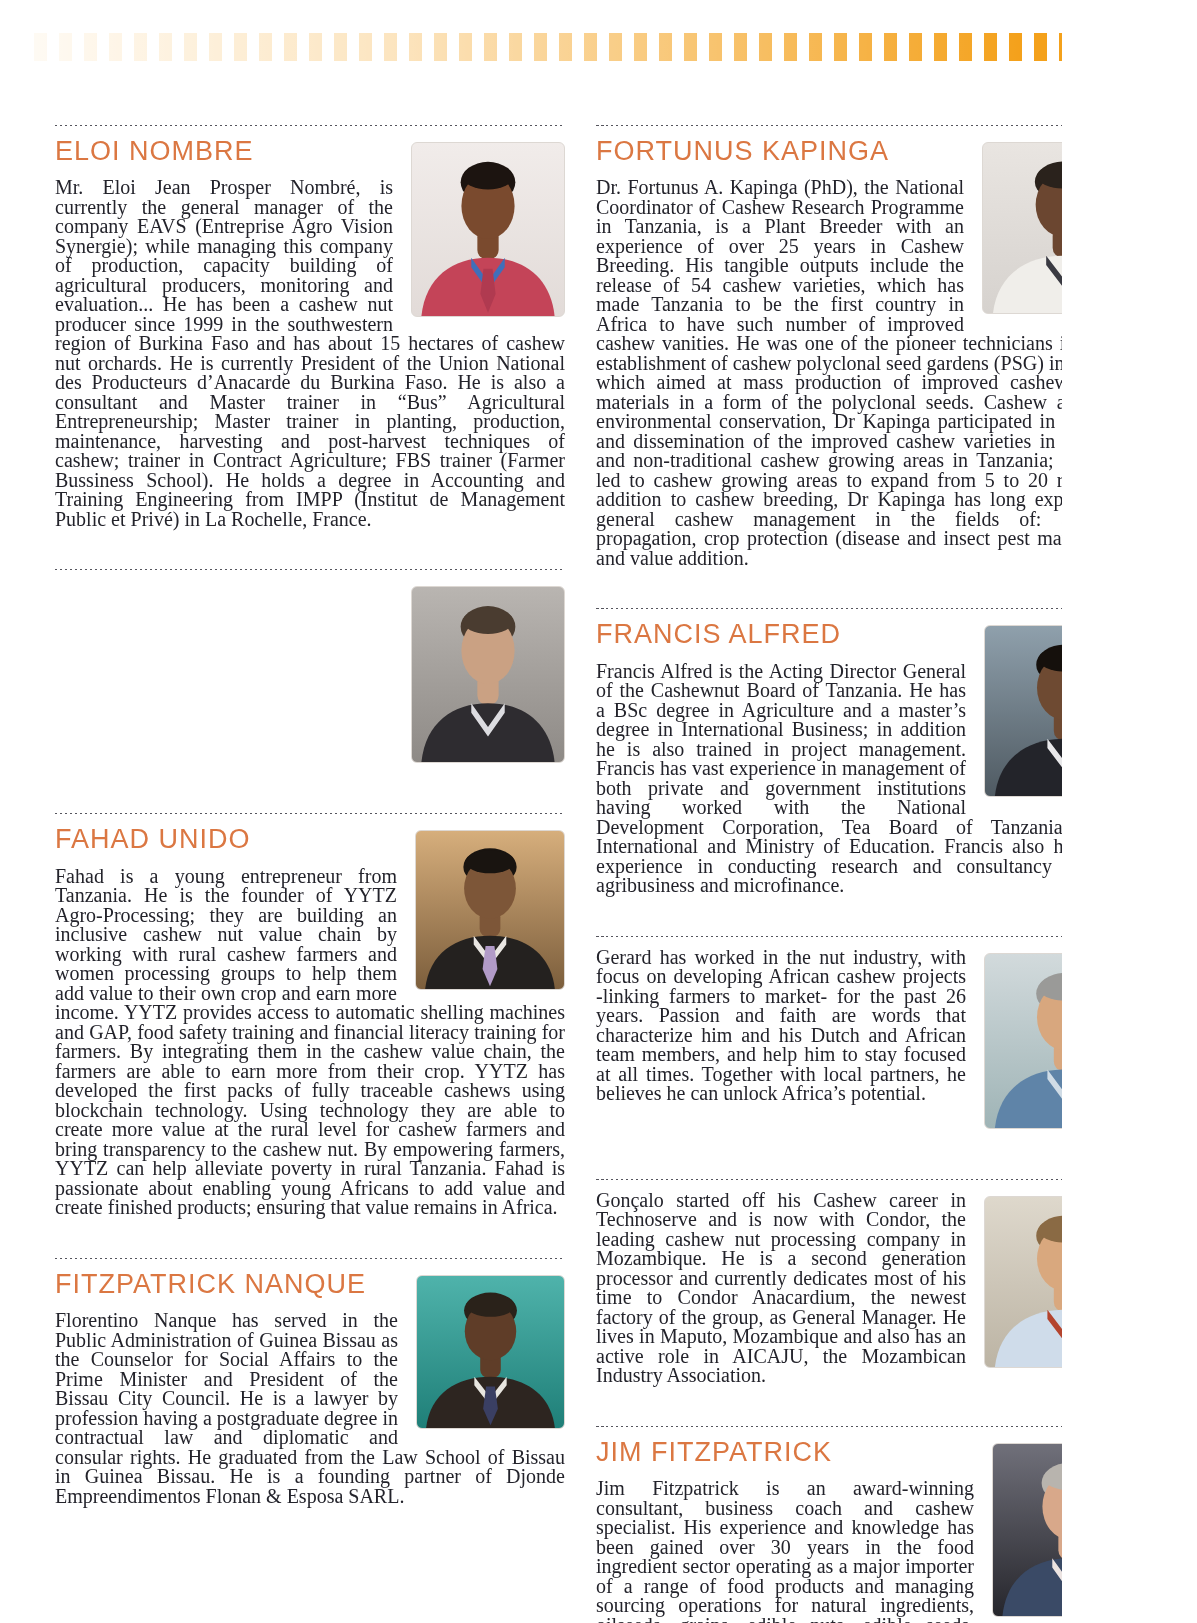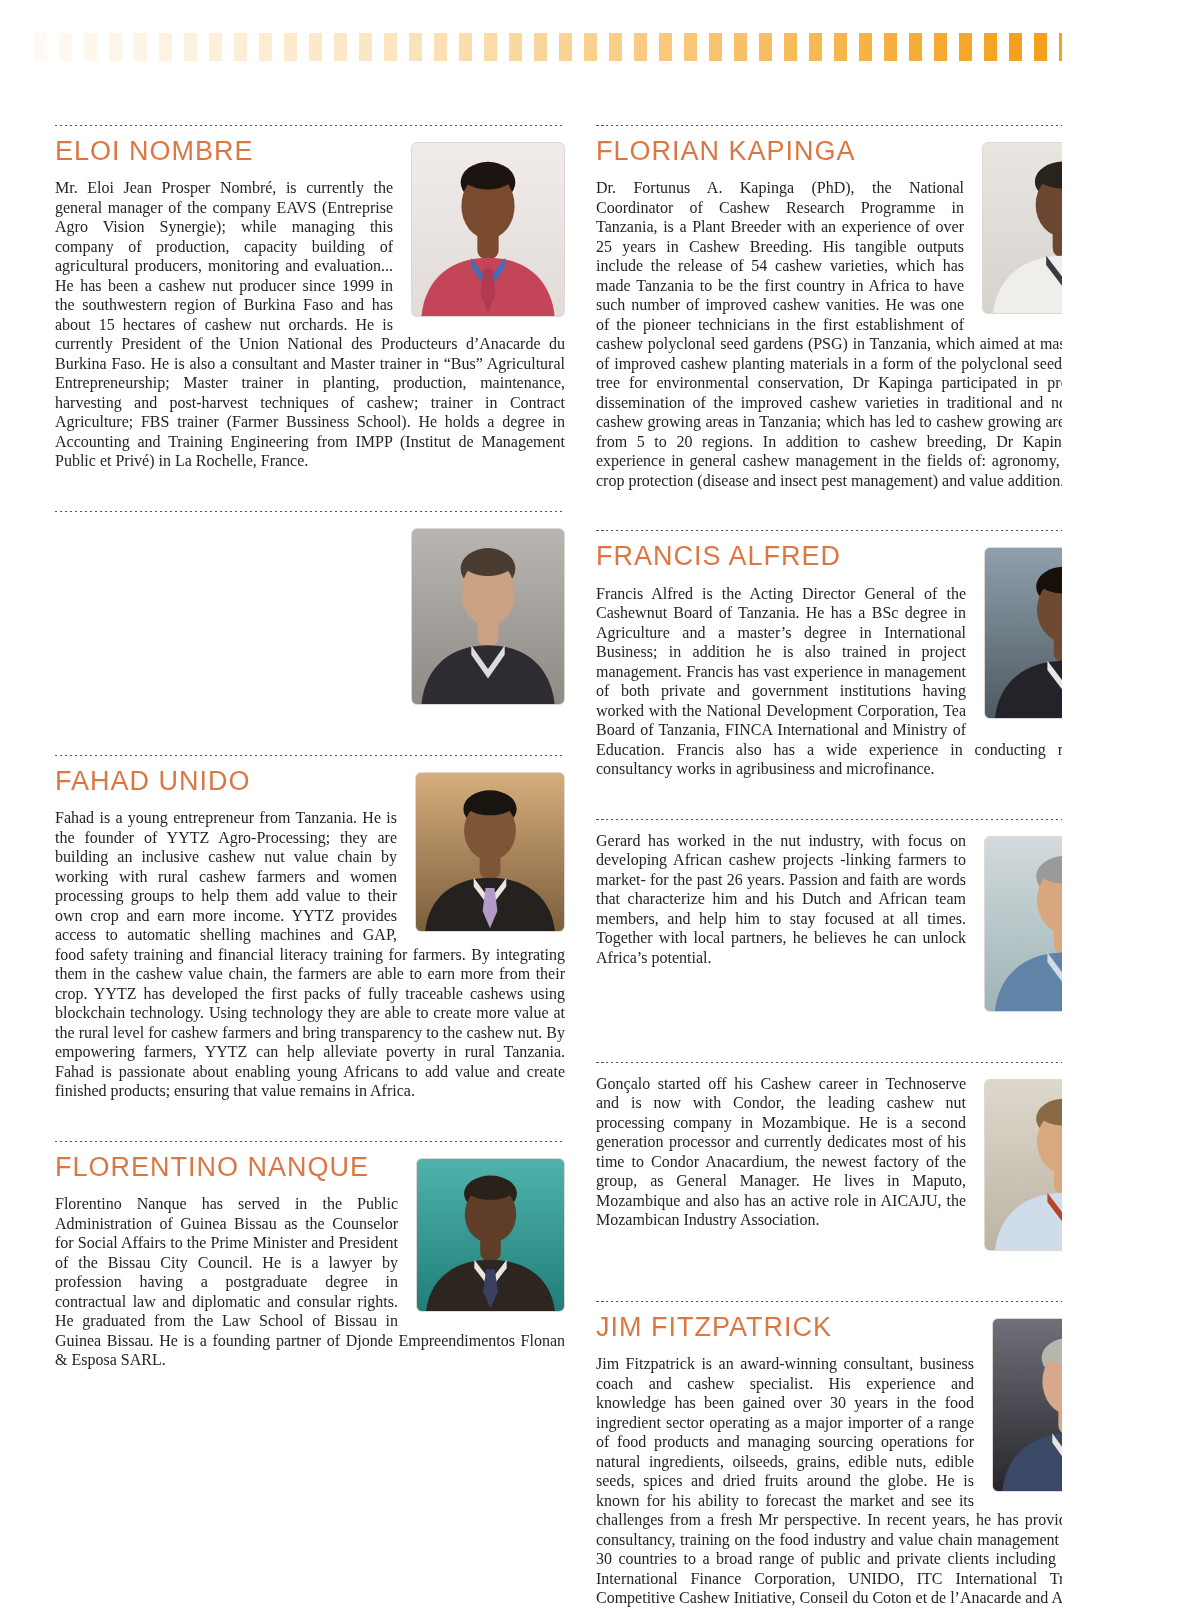--- a/index.html
+++ b/index.html
@@ -51,21 +51,21 @@
     font-family: "Liberation Sans", sans-serif;
     font-weight: 300;
     font-size: 27px;
     line-height: 1.05;
     letter-spacing: 1px;
     color: #db7742;
   }
 
   .bio-text {
     margin: 0;
-    font-size: 16px;
+    font-size: 20px;
     line-height: 19.5px;
     text-align: justify;
     color: #23232b;
   }
 
   .photo {
     float: right;
     margin: 5px 0 10px 18px;
     width: 152px;
     height: 172px;
@@ -150,42 +150,42 @@
           <svg viewBox="0 0 100 110" preserveAspectRatio="none">
             <ellipse class="hair" cx="50" cy="25" rx="18" ry="13"></ellipse>
             <rect class="neck" x="43" y="54" width="14" height="20" rx="6"></rect>
             <path class="body" d="M6,112 C8,86 26,73 50,73 C74,73 92,86 94,112 Z"></path>
             <path class="collar" d="M39,73 L50,88 L61,73 L61,79 L50,94 L39,79 Z"></path>
             <path class="tie" d="M47,80 L53,80 L55,96 L50,108 L45,96 Z"></path>
             <ellipse class="head" cx="50" cy="40" rx="17.5" ry="21"></ellipse>
             <ellipse class="hair" cx="50" cy="21.5" rx="16.5" ry="8"></ellipse>
           </svg>
         </figure>
-        <h2 class="bio-name">FLORENTINO NANQUE</h2>
+        <h2 class="bio-name">FITZPATRICK NANQUE</h2>
         <p class="bio-text">Florentino Nanque has served in the Public Administration of Guinea Bissau as the Counselor for Social Affairs to the Prime Minister and President of the Bissau City Council. He is a lawyer by profession having a postgraduate degree in contractual law and diplomatic and consular rights. He graduated from the Law School of Bissau in Guinea Bissau. He is a founding partner of Djonde Empreendimentos Flonan &amp; Esposa SARL.</p>
       </section>
 
     </div>
 
     <div class="col col-right">
 
       <section class="bio clearfix">
         <div class="rule"></div>
         <figure class="photo" style="width: 162px; height: 170px; --bg1: #e9e5e1; --bg2: #d6d2ce; --skin: #6b4630; --hair: #2a221c; --shirt: #f0eeea; --collar: #3a3a42; --tie: transparent;">
           <svg viewBox="0 0 100 110" preserveAspectRatio="none">
             <ellipse class="hair" cx="50" cy="25" rx="18" ry="13"></ellipse>
             <rect class="neck" x="43" y="54" width="14" height="20" rx="6"></rect>
             <path class="body" d="M6,112 C8,86 26,73 50,73 C74,73 92,86 94,112 Z"></path>
             <path class="collar" d="M39,73 L50,88 L61,73 L61,79 L50,94 L39,79 Z"></path>
             <path class="tie" d="M47,80 L53,80 L55,96 L50,108 L45,96 Z"></path>
             <ellipse class="head" cx="50" cy="40" rx="17.5" ry="21"></ellipse>
             <ellipse class="hair" cx="50" cy="21.5" rx="16.5" ry="8"></ellipse>
           </svg>
         </figure>
-        <h2 class="bio-name">FLORIAN KAPINGA</h2>
+        <h2 class="bio-name">FORTUNUS KAPINGA</h2>
         <p class="bio-text">Dr. Fortunus A. Kapinga (PhD), the National Coordinator of Cashew Research Programme in Tanzania, is a Plant Breeder with an experience of over 25 years in Cashew Breeding. His tangible outputs include the release of 54 cashew varieties, which has made Tanzania to be the first country in Africa to have such number of improved cashew vanities. He was one of the pioneer technicians in the first establishment of cashew polyclonal seed gardens (PSG) in Tanzania, which aimed at mass production of improved cashew planting materials in a form of the polyclonal seeds. Cashew as tree for environmental conservation, Dr Kapinga participated in promotion and dissemination of the improved cashew varieties in traditional and non-traditional cashew growing areas in Tanzania; which has led to cashew growing areas to expand from 5 to 20 regions. In addition to cashew breeding, Dr Kapinga has long experience in general cashew management in the fields of: agronomy, propagation, crop protection (disease and insect pest management) and value addition.</p>
       </section>
 
       <section class="bio clearfix">
         <div class="rule"></div>
         <figure class="photo" style="width: 160px; height: 170px; --bg1: #8fa0ac; --bg2: #4f5a62; --skin: #6e4a32; --hair: #15100c; --shirt: #23242a; --collar: #e8e8ea; --tie: transparent;">
           <svg viewBox="0 0 100 110" preserveAspectRatio="none">
             <ellipse class="hair" cx="50" cy="25" rx="18" ry="13"></ellipse>
             <rect class="neck" x="43" y="54" width="14" height="20" rx="6"></rect>
             <path class="body" d="M6,112 C8,86 26,73 50,73 C74,73 92,86 94,112 Z"></path>

